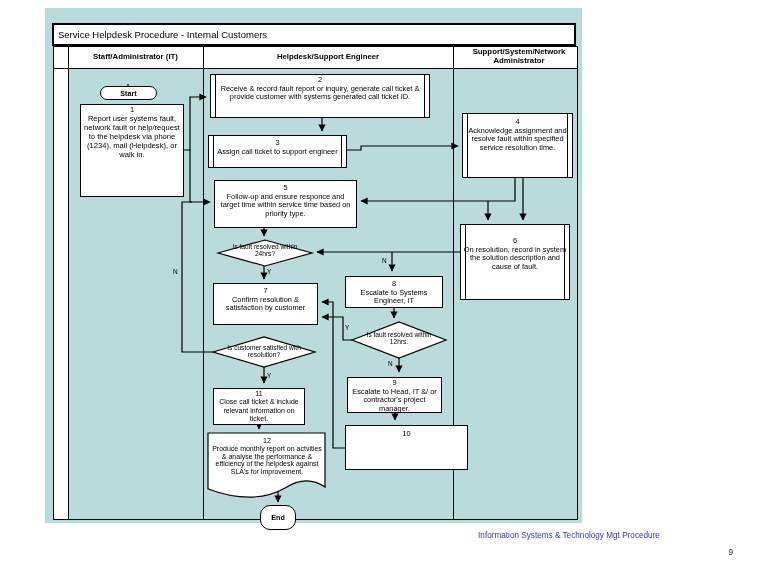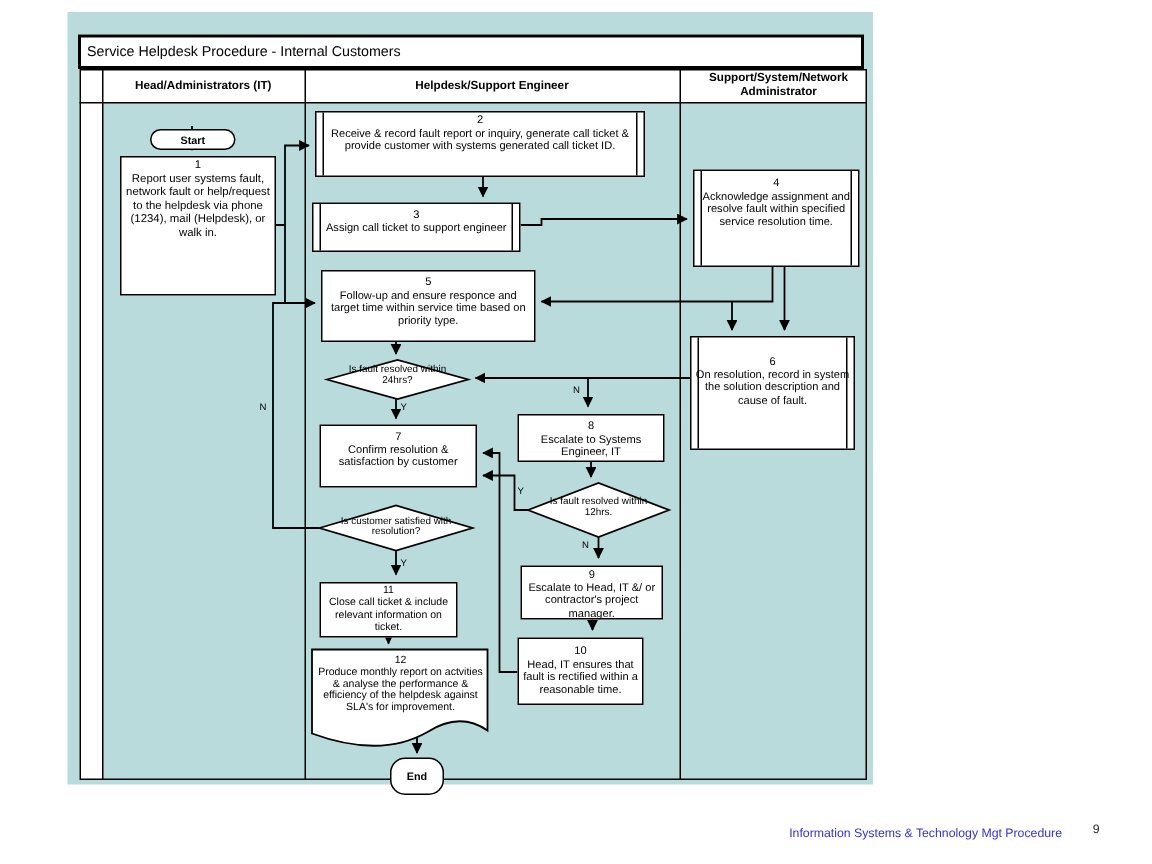--- a/index.html
+++ b/index.html
@@ -39,21 +39,21 @@
 
   <div class="abs whitecell" style="left:53px;top:46px;width:525px;height:22px;"></div>
   <div class="abs whitecell" style="left:53px;top:68px;width:15px;height:452px;"></div>
 
   <div class="abs tableborder" style="left:53px;top:46px;width:525px;height:474px;"></div>
   <div class="abs tableline" style="left:68px;top:46px;width:1px;height:474px;"></div>
   <div class="abs tableline" style="left:203px;top:46px;width:1px;height:474px;"></div>
   <div class="abs tableline" style="left:453px;top:46px;width:1px;height:474px;"></div>
   <div class="abs tableline" style="left:53px;top:68px;width:525px;height:1px;"></div>
 
-  <div class="abs lanehead" style="left:68px;top:46px;width:135px;height:22px;">Head/Administrators (IT)</div>
+  <div class="abs lanehead" style="left:68px;top:46px;width:135px;height:22px;">Staff/Administrator (IT)</div>
   <div class="abs lanehead" style="left:203px;top:46px;width:250px;height:22px;">Helpdesk/Support Engineer</div>
   <div class="abs lanehead" style="left:455px;top:46px;width:128px;height:22px;">Support/System/Network Administrator</div>
 
   <svg id="connectors" width="768" height="576">
     <defs>
       <marker id="arr" markerWidth="7" markerHeight="7" refX="5.5" refY="3" orient="auto">
         <path d="M0,0 L6,3 L0,6 Z" fill="#000"></path>
       </marker>
     </defs>
     <g stroke="#000" stroke-width="1.2" fill="none">
@@ -128,23 +128,22 @@
   <div class="abs box" style="left:345px;top:276px;width:98px;height:32px;padding-top:3px;">
     <span class="num">8</span>
     <span>Escalate to Systems Engineer, IT</span>
   </div>
 
   <div class="abs box" style="left:347px;top:377px;width:95px;height:36px;">
     <span class="num">9</span>
     <span>Escalate to Head, IT &amp;/ or contractor's project manager.</span>
   </div>
 
-  <div class="abs box" style="left:345px;top:425px;width:84px;height:45px;padding-top:4px;">
+  <div class="abs box" style="left:345px;top:425px;width:123px;height:45px;padding-top:4px;">
     <span class="num">10</span>
-    <span>Head, IT ensures that fault is rectified within a reasonable time.</span>
   </div>
 
   <div class="abs box" style="left:213px;top:388px;width:92px;height:37px;font-size:7px;">
     <span class="num">11</span>
     <span>Close call ticket &amp; include relevant information on ticket.</span>
   </div>
 
   <div class="abs dtext" style="left:212px;top:437px;width:110px;font-size:7px;">
     <span class="num" style="display:block;">12</span>
     <span>Produce monthly report on actvities &amp; analyse the performance &amp; efficiency of the helpdesk against SLA's for improvement.</span>
@@ -154,16 +153,16 @@
   <div class="abs dtext" style="left:359px;top:331px;width:80px;">Is fault resolved within 12hrs.</div>
   <div class="abs dtext" style="left:216px;top:344px;width:96px;">Is customer satisfied with resolution?</div>
 
   <div class="abs yn" style="left:267px;top:268px;">Y</div>
   <div class="abs yn" style="left:382px;top:257px;">N</div>
   <div class="abs yn" style="left:345px;top:324px;">Y</div>
   <div class="abs yn" style="left:388px;top:360px;">N</div>
   <div class="abs yn" style="left:267px;top:372px;">Y</div>
   <div class="abs yn" style="left:173px;top:268px;">N</div>
 
-  <div id="footer-line" class="abs" style="left:430px;top:531px;width:278px;text-align:right;margin-top:20px;">Information Systems &amp; Technology Mgt Procedure</div>
+  <div id="footer-line" class="abs" style="left:430px;top:531px;width:278px;text-align:center;">Information Systems &amp; Technology Mgt Procedure</div>
   <div id="page-num" class="abs" style="left:700px;top:548px;width:33px;text-align:right;">9</div>
 
 </div>
 
 </body></html>

